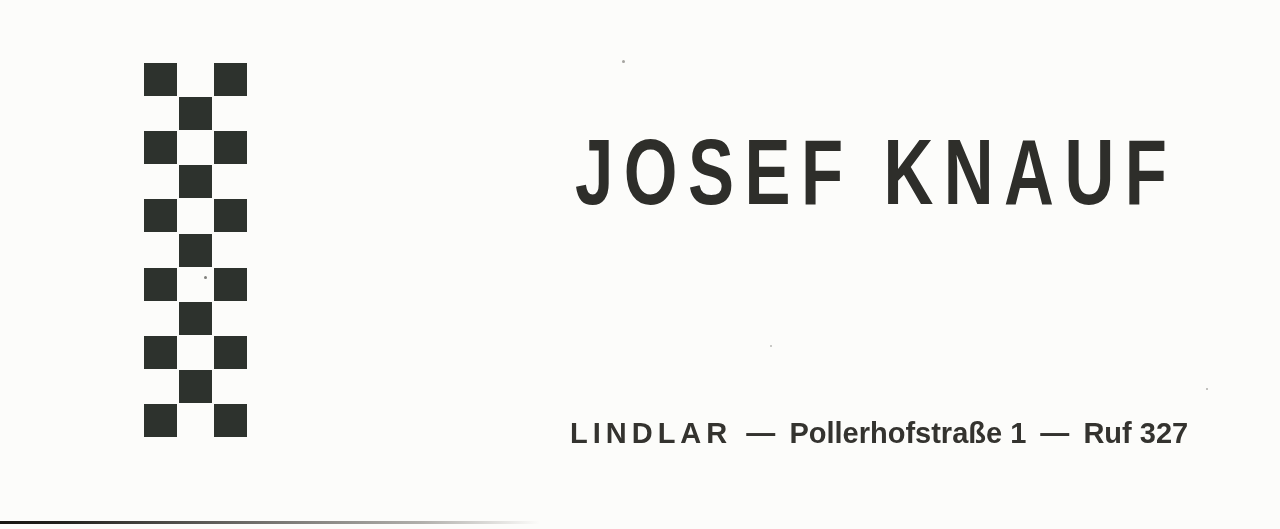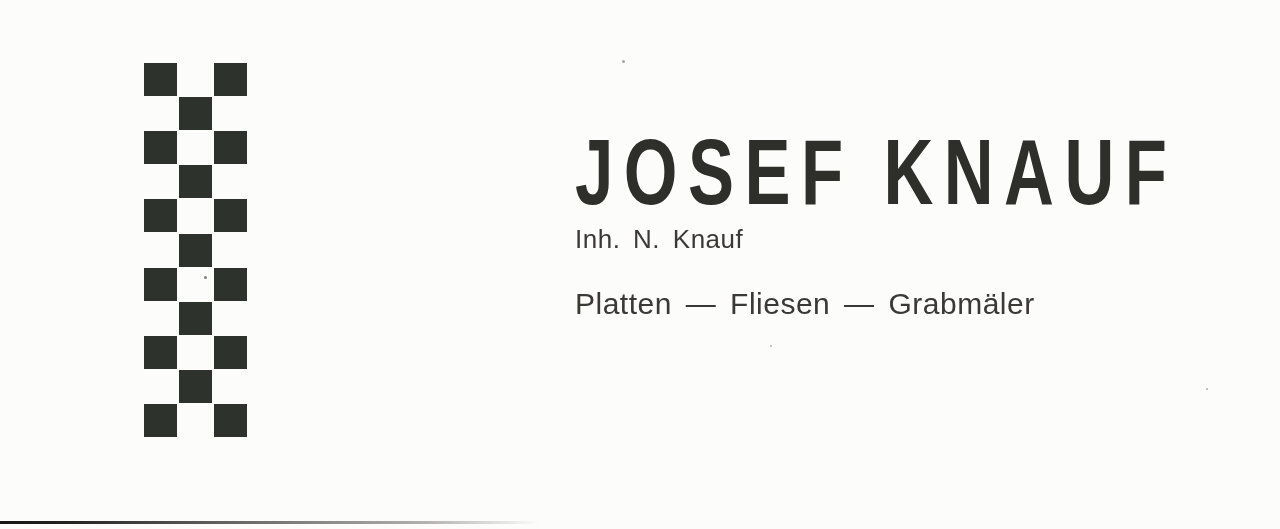--- a/index.html
+++ b/index.html
@@ -130,23 +130,22 @@
       <div class="square" style="left: 0px; top: 272.8px; background: rgb(45, 50, 45);"></div>
       <div class="square" style="left: 70px; top: 272.8px; background: rgb(45, 50, 45);"></div>
       <div class="square" style="left: 35px; top: 306.9px; background: rgb(45, 50, 45);"></div>
       <div class="square" style="left: 0px; top: 341px; background: rgb(45, 50, 45);"></div>
       <div class="square" style="left: 70px; top: 341px; background: rgb(45, 50, 45);"></div>
     </div>
 
 
   <h1 class="owner">JOSEF KNAUF</h1>
 
-  <div class="line proprietor">Inh. N. Knauf</div>
 
-  <div class="line services">Platten — Fliesen — Grabmäler</div>
 
+  <div class="line address"><span class="city">LINDLAR</span> <span class="dash">—</span> <span>Pollerhofstraße 1</span> <span class="dash">—</span> <span>Ruf 327</span></div>
 
   <div class="scan-line"></div>
   <div class="speck s1"></div>
   <div class="speck s2"></div>
   <div class="speck s3"></div>
   <div class="speck s4"></div>
 </div>
 
 </body></html>

